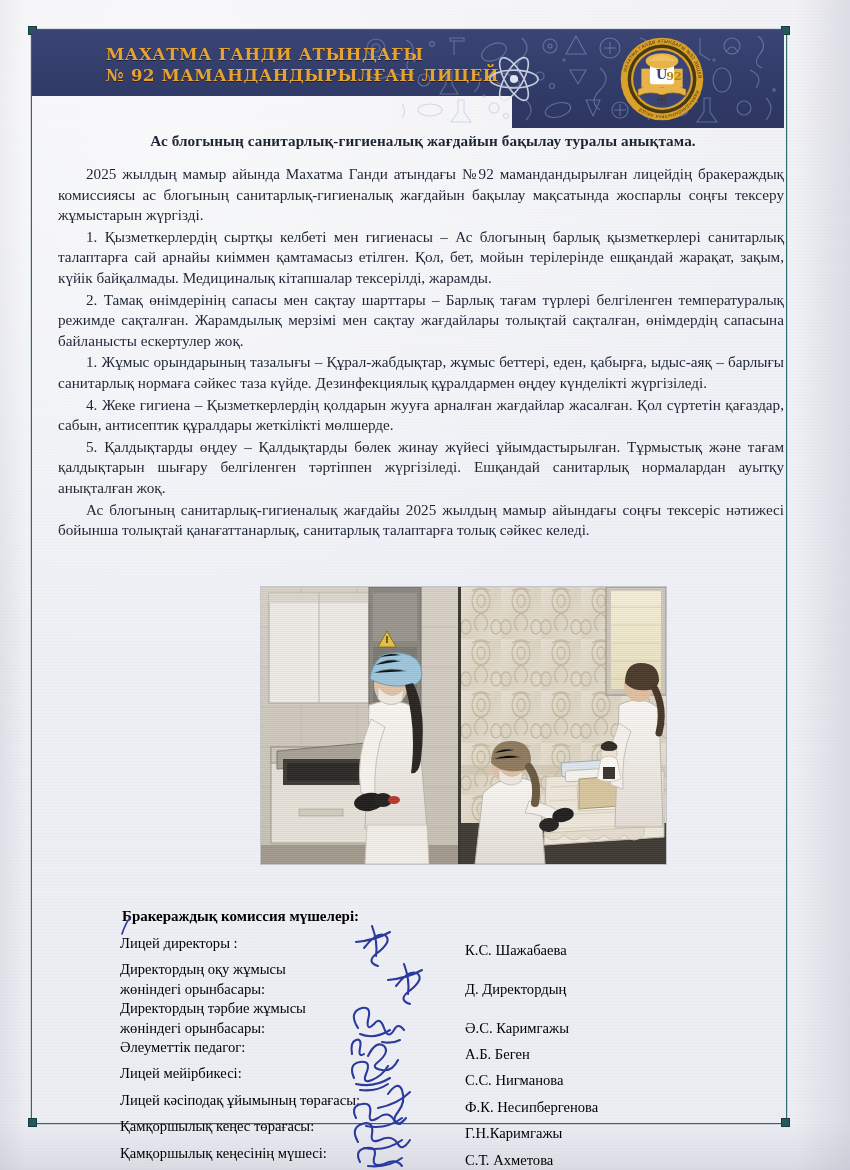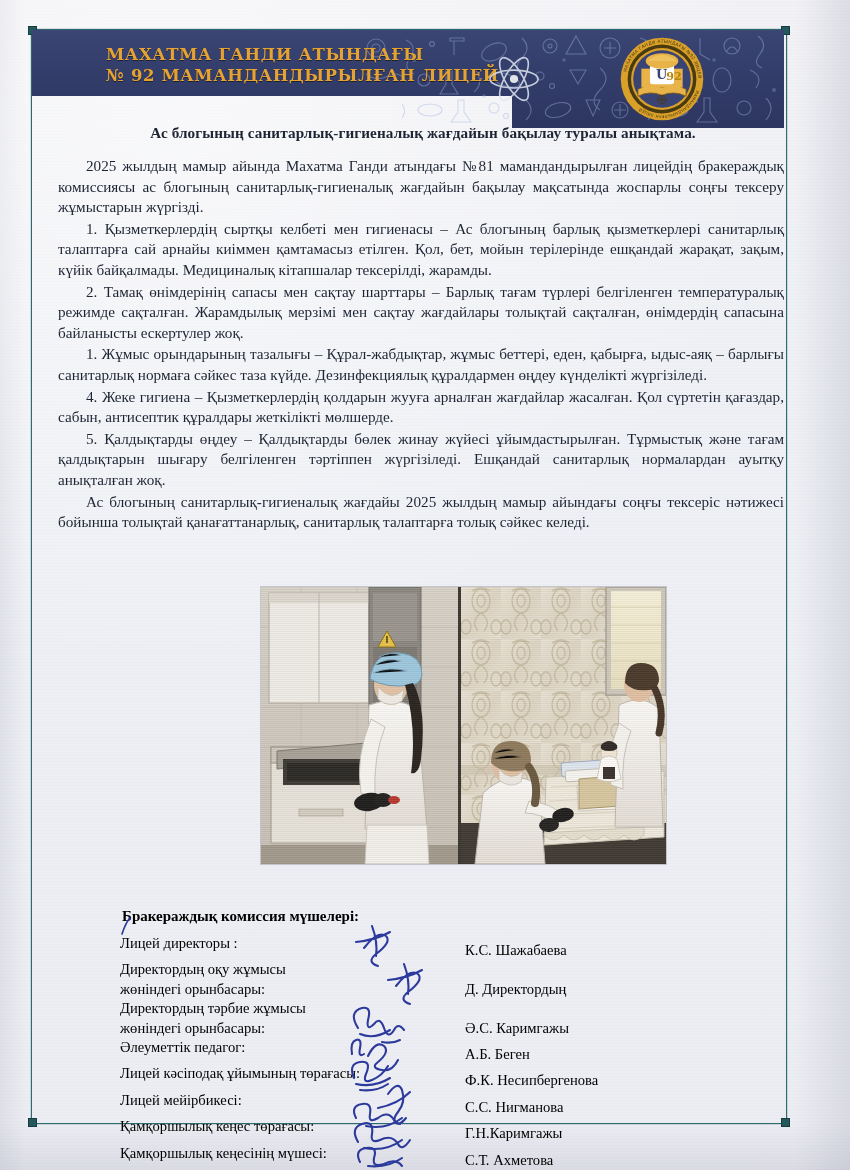--- a/index.html
+++ b/index.html
@@ -80,21 +80,21 @@
     letter-spacing:.6px;
     text-shadow:0 1px 0 rgba(0,0,0,.45);
     white-space:pre-line;
     margin-left:32px;
   }
   .bn-atom{position:absolute;left:455px;top:24px;width:54px;height:50px;opacity:.85}
   .bn-logo{position:absolute;right:79px;top:6px;width:86px;height:86px;}
 
   
   #doc{
-    position:absolute;left:58px;top:124px;width:742px;
+    position:absolute;left:58px;top:132px;width:742px;
     color:#1d2433;
   }
   h1.doc-title{
     margin:0 0 14px 0;
     font-size:15.2px;
     font-weight:bold;
     text-align:center;
     letter-spacing:.1px;
     padding-right:12px;
   }
@@ -266,21 +266,21 @@
       <textPath href="#arcBot" startOffset="10%">МАМАНДАНДЫРЫЛҒАН ЛИЦЕЙ</textPath>
     </text>
     <circle cx="50" cy="74" r="5" fill="none" stroke="#4a3a10" stroke-width="1"></circle>
     <path d="M45 74 h10 M50 69 v10" stroke="#4a3a10" stroke-width="1"></path>
   </svg>
 </header>
 
 <main id="doc">
   <h1 class="doc-title">Ас блогының санитарлық-гигиеналық жағдайын бақылау туралы анықтама.</h1>
   <div id="paras">
-      <p class="para">2025 жылдың мамыр айында Махатма Ганди атындағы №81 мамандандырылған лицейдің бракераждық комиссиясы ас блогының санитарлық-гигиеналық жағдайын бақылау мақсатында жоспарлы соңғы тексеру жұмыстарын жүргізді.</p>
+      <p class="para">2025 жылдың мамыр айында Махатма Ганди атындағы №92 мамандандырылған лицейдің бракераждық комиссиясы ас блогының санитарлық-гигиеналық жағдайын бақылау мақсатында жоспарлы соңғы тексеру жұмыстарын жүргізді.</p>
       <p class="para"><b>1. Қызметкерлердің сыртқы келбеті мен гигиенасы</b> – Ас блогының барлық қызметкерлері санитарлық талаптарға сай арнайы киіммен қамтамасыз етілген. Қол, бет, мойын терілерінде ешқандай жарақат, зақым, күйік байқалмады. Медициналық кітапшалар тексерілді, жарамды.</p>
       <p class="para"><b>2. Тамақ өнімдерінің сапасы мен сақтау шарттары</b> – Барлық тағам түрлері белгіленген температуралық режимде сақталған. Жарамдылық мерзімі мен сақтау жағдайлары толықтай сақталған, өнімдердің сапасына байланысты ескертулер жоқ.</p>
       <p class="para"><b>1. Жұмыс орындарының тазалығы</b> – Құрал-жабдықтар, жұмыс беттері, еден, қабырға, ыдыс-аяқ – барлығы санитарлық нормаға сәйкес таза күйде. Дезинфекциялық құралдармен өңдеу күнделікті жүргізіледі.</p>
       <p class="para"><b>4. Жеке гигиена</b> – Қызметкерлердің қолдарын жууға арналған жағдайлар жасалған. Қол сүртетін қағаздар, сабын, антисептик құралдары жеткілікті мөлшерде.</p>
       <p class="para"><b>5. Қалдықтарды өңдеу</b> – Қалдықтарды бөлек жинау жүйесі ұйымдастырылған. Тұрмыстық және тағам қалдықтарын шығару белгіленген тәртіппен жүргізіледі. Ешқандай санитарлық нормалардан ауытқу анықталған жоқ.</p>
       <p class="para">Ас блогының санитарлық-гигиеналық жағдайы 2025 жылдың мамыр айындағы соңғы тексеріс нәтижесі бойынша толықтай қанағаттанарлық, санитарлық талаптарға толық сәйкес келеді.</p>
     </div>
 </main>
 
 <figure id="photo-wrap">
@@ -450,22 +450,22 @@
 
 <section id="sigblock">
   <div class="sig-head">Бракераждық комиссия мүшелері:</div>
   <div class="sig-table" id="sigrows">
       <div class="sig-row"><div class="sig-label">Лицей директоры :</div><div class="sig-name">К.С. Шажабаева</div></div>
       <div class="sig-row"><div class="sig-label">Директордың  оқу жұмысы
  жөніндегі орынбасары:</div><div class="sig-name off">Д. Директордың</div></div>
       <div class="sig-row"><div class="sig-label">Директордың  тәрбие жұмысы
 жөніндегі орынбасары:</div><div class="sig-name off">Ә.С. Каримгажы</div></div>
       <div class="sig-row"><div class="sig-label">Әлеуметтік педагог:</div><div class="sig-name">А.Б. Беген</div></div>
+      <div class="sig-row"><div class="sig-label">Лицей мейірбикесі:</div><div class="sig-name">С.С. Нигманова</div></div>
       <div class="sig-row"><div class="sig-label">Лицей кәсіподақ ұйымының төрағасы:</div><div class="sig-name">Ф.К. Несипбергенова</div></div>
-      <div class="sig-row"><div class="sig-label">Лицей мейірбикесі:</div><div class="sig-name">С.С. Нигманова</div></div>
       <div class="sig-row"><div class="sig-label">Қамқоршылық кеңес төрағасы:</div><div class="sig-name">Г.Н.Каримгажы</div></div>
       <div class="sig-row"><div class="sig-label">Қамқоршылық кеңесінің мүшесі:</div><div class="sig-name">С.Т. Ахметова</div></div>
       <div class="sig-row"><div class="sig-label">Қамқоршылық кеңесінің мүшесі:</div><div class="sig-name">Г.С. Икрамова</div></div>
     </div>
 
   <svg id="scribbles" viewBox="0 0 560 260">
     <g fill="none" stroke="#2b3a9c" stroke-width="2.1" stroke-linecap="round" stroke-linejoin="round">
 
       <path d="M2 26 q4 -12 8 -16" stroke-width="1.7"></path>
 

